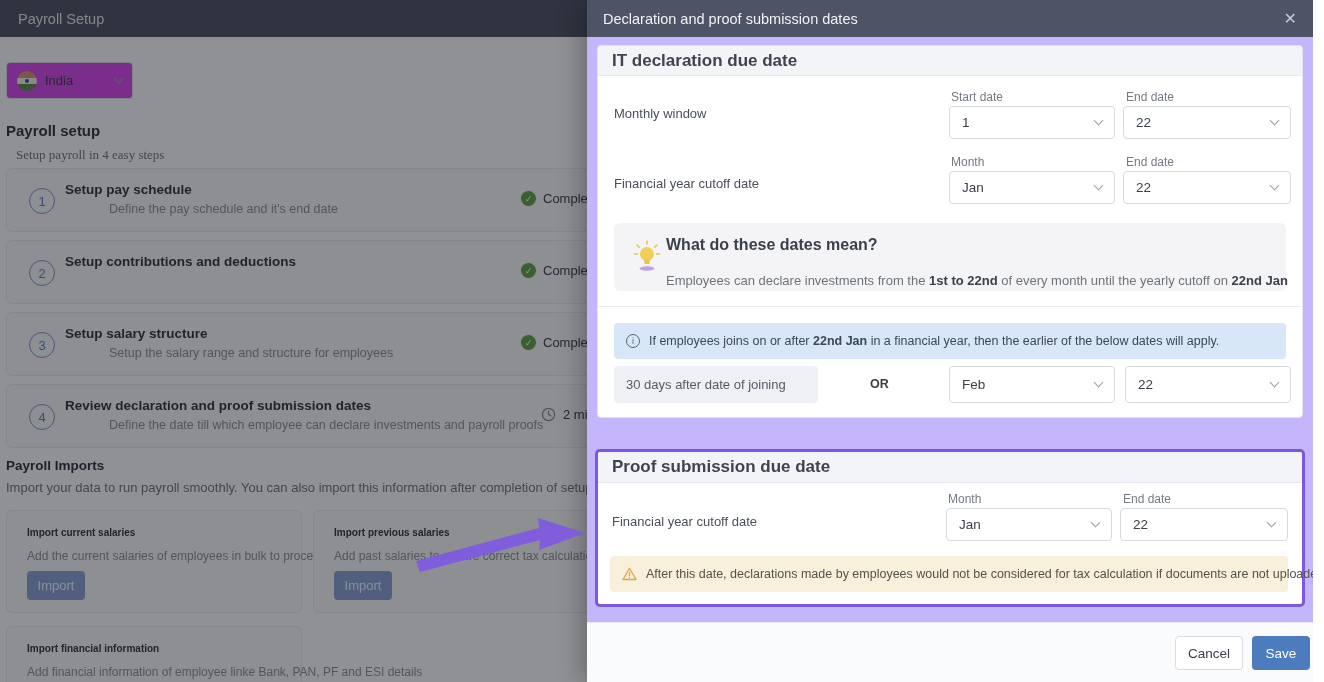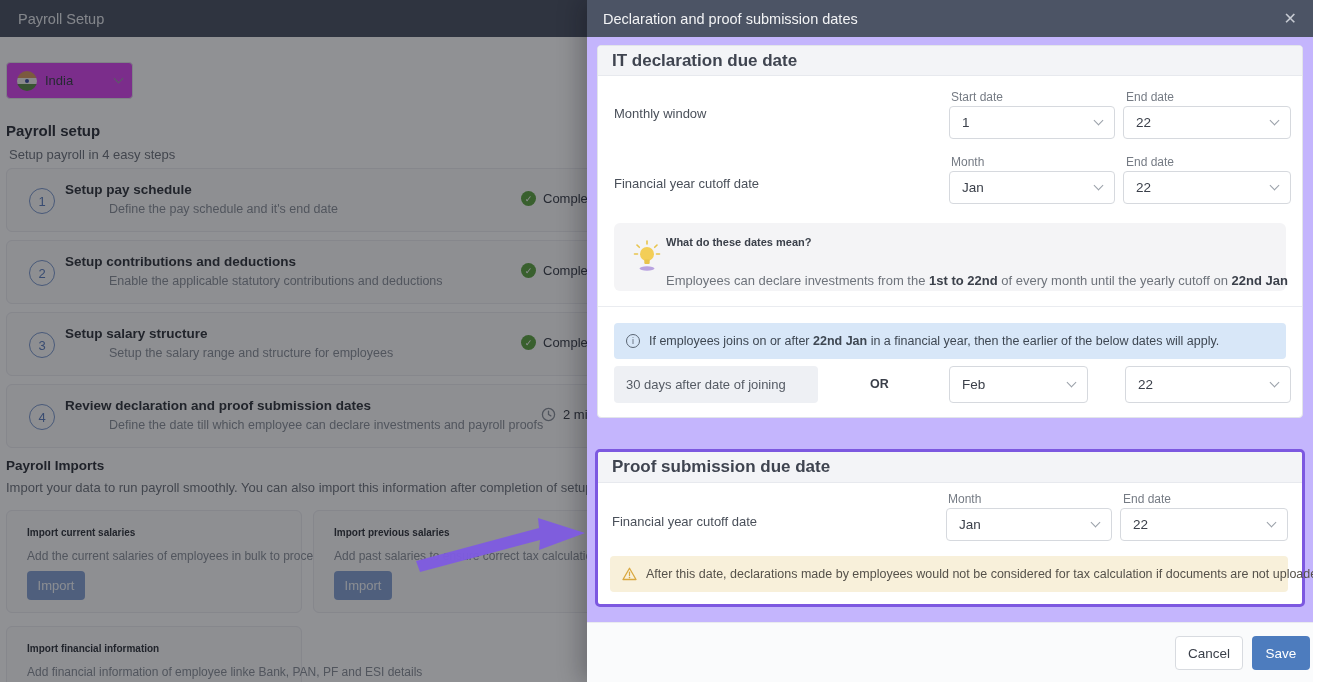--- a/index.html
+++ b/index.html
@@ -38,21 +38,21 @@
   .modal-header { position:absolute; left:0; top:0; width:100%; height:37px; background:#4c5465; display:flex; align-items:center; padding:0 16px; }
   .modal-title { color:#f2f3f5; font-size:14.5px; flex:1; }
   .close-x { color:#c6cad2; font-size:16px; cursor:pointer; line-height:1; }
   .section { position:absolute; background:#fff; border:1px solid #e2e5ea; border-radius:4px; }
   .section-strip { position:absolute; left:0; top:0; width:100%; height:30px; background:#f3f4f7; border-bottom:1px solid #e7e9ee; border-radius:3px 3px 0 0; display:flex; align-items:center; padding-left:14px; font-size:17px; font-weight:700; color:#3f4450; }
   .row-label { position:absolute; font-size:13px; color:#4a505a; white-space:nowrap; }
   .mini-label { position:absolute; font-size:12px; color:#757b84; white-space:nowrap; }
   .select { position:absolute; height:33px; background:#fff; border:1px solid #d6d9de; border-radius:4px; display:flex; align-items:center; padding:0 12px; font-size:13.5px; color:#3b404a; }
   .select .chev { margin-left:auto; }
   .tipbox { position:absolute; background:#f4f4f6; border-radius:6px; }
-  .tip-title { position:absolute; left:52px; top:13px; font-size:11px; font-weight:700; color:#3b404a; }
+  .tip-title { position:absolute; left:52px; top:13px; font-size:16px; font-weight:700; color:#3b404a; }
   .tip-body { position:absolute; left:52px; top:50px; font-size:13px; color:#6e737b; white-space:nowrap; }
   .tip-body b { color:#3b404a; }
   .divider { position:absolute; left:0; width:100%; border-top:1px solid #eaecf0; }
   .infobox { position:absolute; background:#d8e7f8; border-radius:4px; display:flex; align-items:center; padding:0 12px; gap:9px; font-size:12.5px; color:#3e4752; white-space:nowrap; }
   .info-i { width:14px; height:14px; border:1.2px solid #5a6573; border-radius:50%; color:#5a6573; font-size:9px; display:flex; align-items:center; justify-content:center; font-style:normal; flex:0 0 auto; }
   .disabled-field { position:absolute; height:37px; background:#eef0f4; border-radius:4px; display:flex; align-items:center; padding:0 12px; font-size:13px; color:#555b64; white-space:nowrap; }
   .or-text { position:absolute; font-size:12.5px; font-weight:700; color:#3a3f49; }
   .purple-section { position:absolute; background:#fff; border:3px solid #7c58e0; border-radius:5px; }
   .warnbox { position:absolute; background:#f8f0da; border-radius:4px; display:flex; align-items:center; padding:0 12px; gap:9px; font-size:12.5px; color:#55514a; white-space:nowrap; }
   .modal-footer { position:absolute; left:0; top:622px; width:100%; height:60px; background:#fafbfc; border-top:1px solid #e9ebef; }
@@ -71,36 +71,35 @@
       <span class="topbar-title">Payroll Setup</span>
     </div>
 
     <div class="country-select">
       <span class="flag"></span>
       <span class="country-label">India</span>
       <span class="chev"></span>
     </div>
 
     <div class="abs h-title" style="left:6px; top:122px;">Payroll setup</div>
-    <div class="abs h-sub" style="left:9px; top:147px;">Setup payroll in 4 easy steps</div>
+    <div class="abs h-sub" style="left:16px; top:147px;font-family:Liberation Serif, serif;">Setup payroll in 4 easy steps</div>
 
     <div class="step-card" style="top:168px;">
       <div class="step-num">1</div>
       <div class="step-title">Setup pay schedule</div>
       <div class="step-desc">Define the pay schedule and it's end date</div>
       <div class="badge" style="left:514px;">
         <span class="check-circle">✓</span>
         <span class="badge-text">Complete</span>
       </div>
     </div>
 
     <div class="step-card" style="top:240px;">
       <div class="step-num">2</div>
       <div class="step-title">Setup contributions and deductions</div>
-      <div class="step-desc">Enable the applicable statutory contributions and deductions</div>
       <div class="badge" style="left:514px;">
         <span class="check-circle">✓</span>
         <span class="badge-text">Complete</span>
       </div>
     </div>
 
     <div class="step-card" style="top:312px;">
       <div class="step-num">3</div>
       <div class="step-title">Setup salary structure</div>
       <div class="step-desc">Setup the salary range and structure for employees</div>
@@ -199,21 +198,21 @@
 
       <div class="divider" style="top:260px;"></div>
 
       <div class="infobox" style="left:16px; top:277px; width:672px; height:36px;">
         <i class="info-i">i</i>
         <span><span>If employees joins on or after </span><b>22nd Jan</b><span> in a financial year, then the earlier of the below dates will apply.</span></span>
       </div>
 
       <div class="disabled-field" style="left:16px; top:320px; width:204px;">30 days after date of joining</div>
       <div class="or-text" style="left:272px; top:331px;">OR</div>
-      <div class="select" style="left:351px; top:320px; width:139px; height:37px;">
+      <div class="select" style="left:351px; top:320px; width:166px; height:37px;">
         <span>Feb</span>
         <span class="chev"></span>
       </div>
       <div class="select" style="left:527px; top:320px; width:166px; height:37px;">
         <span>22</span>
         <span class="chev"></span>
       </div>
     </div>
 
     <div class="purple-section" style="left:8px; top:449px; width:710px; height:158px;">

